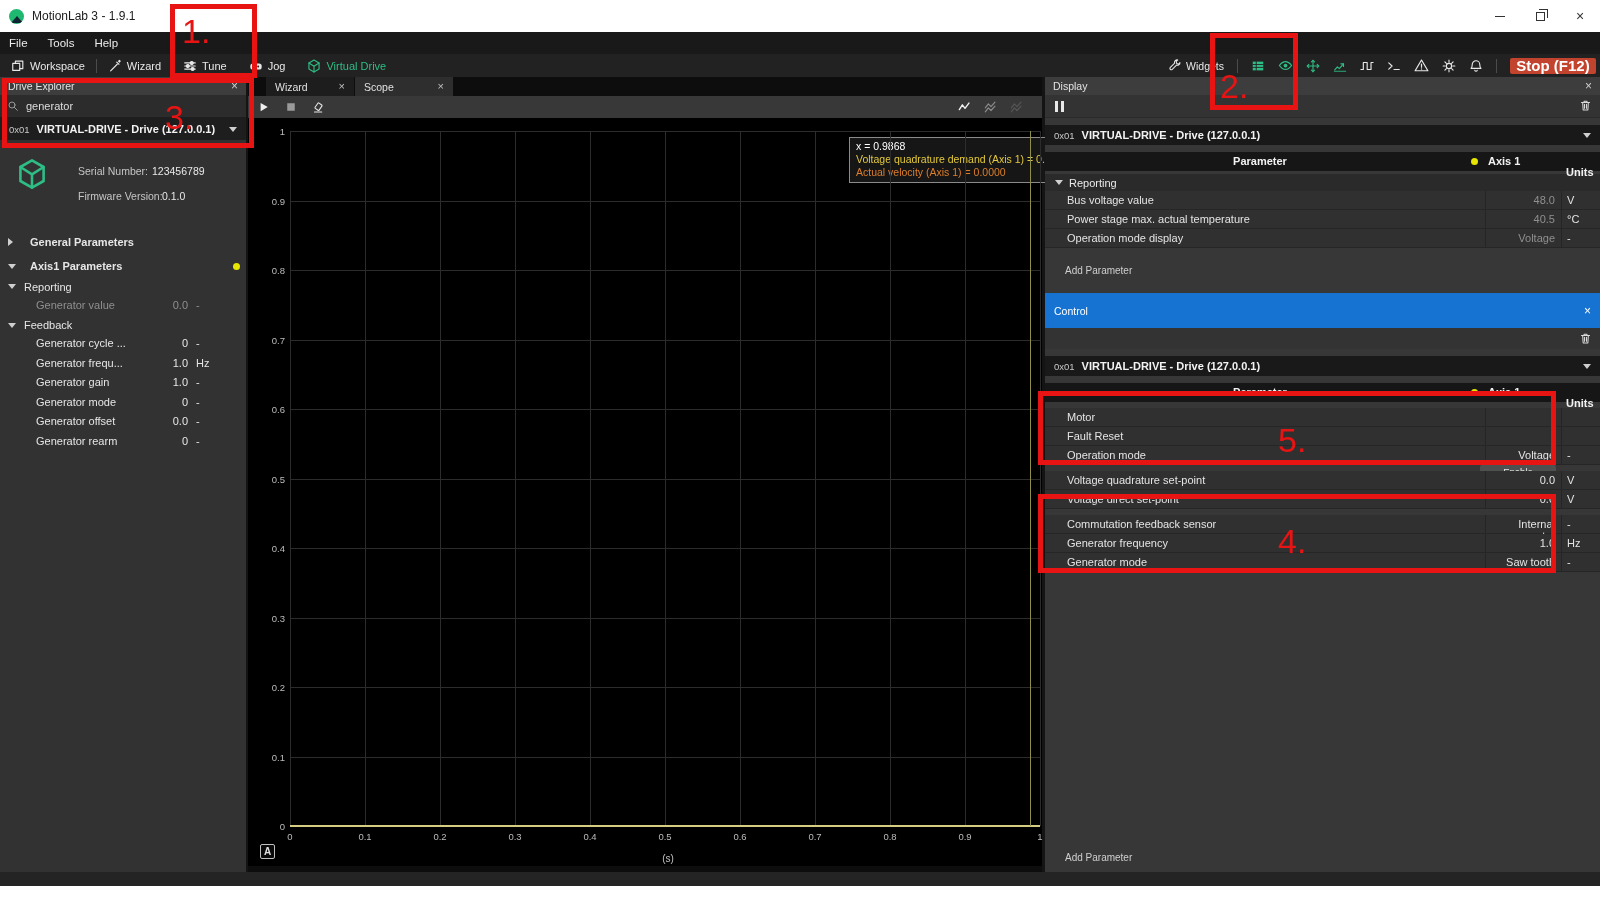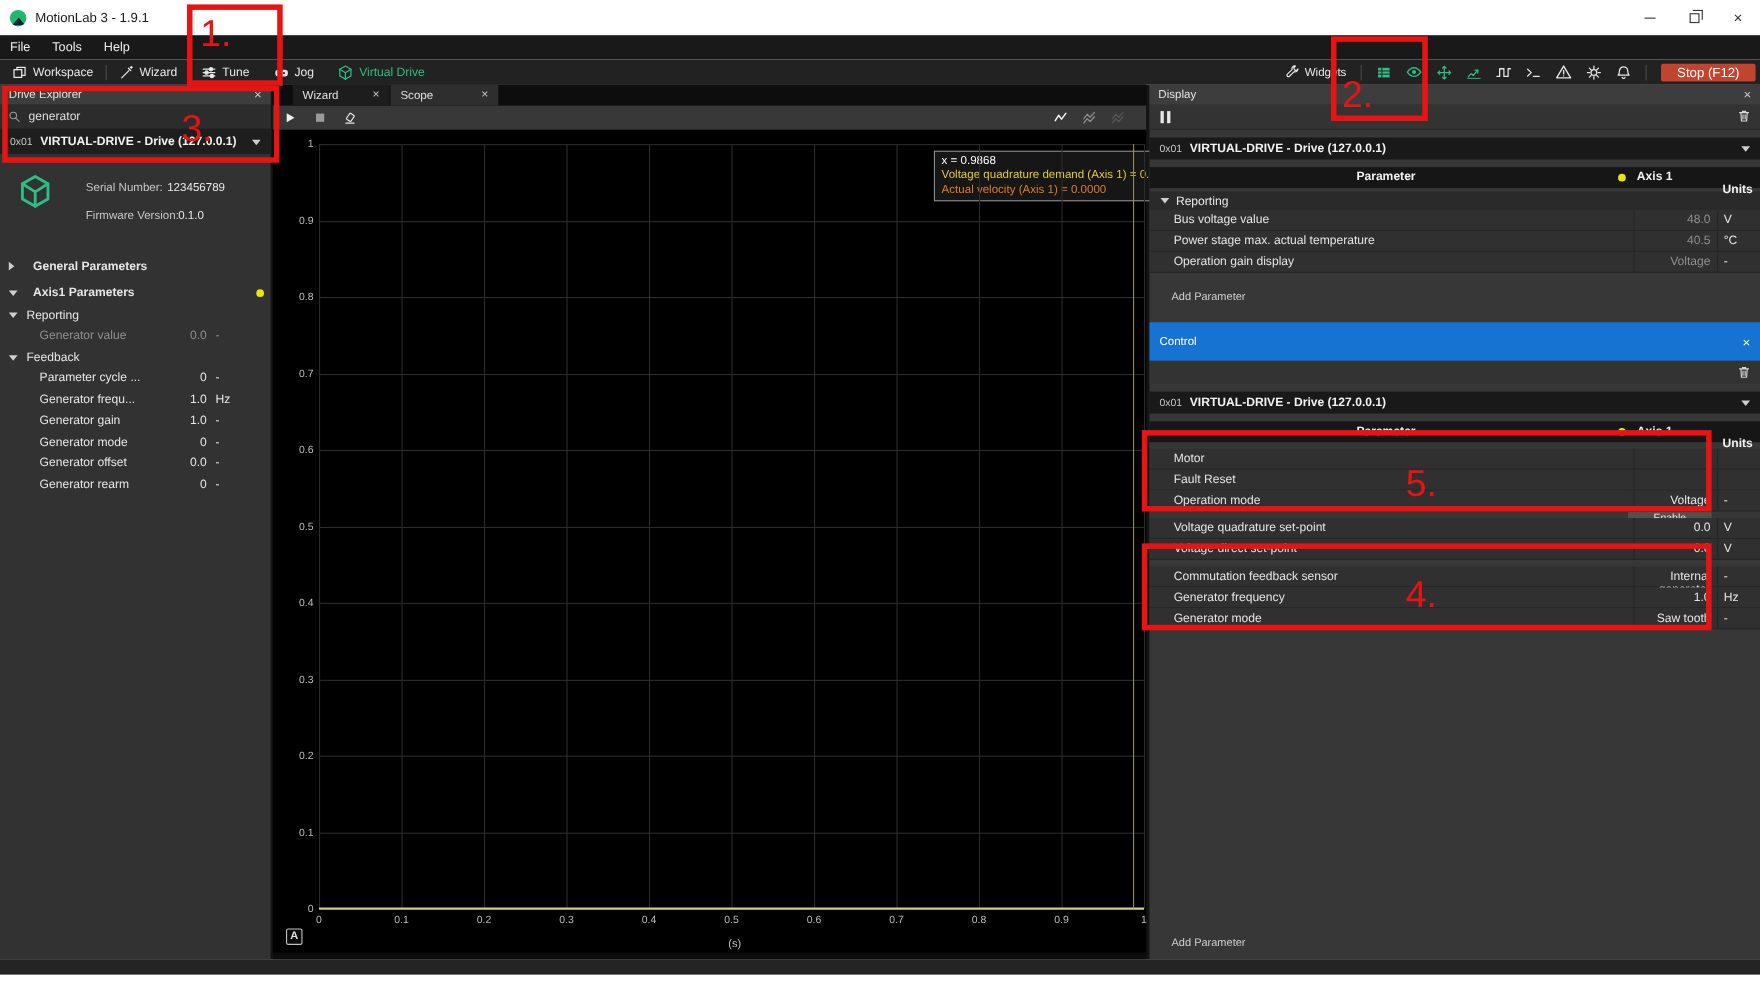--- a/index.html
+++ b/index.html
@@ -20,21 +20,21 @@
 
   
   .menubar { position:absolute; left:0; top:32px; width:1600px; height:22px; background:#191919; display:flex; align-items:center; gap:20px; padding-left:9px; }
   .menu-item { font-size:11.5px; color:#ececec; }
   .toolbar { position:absolute; left:0; top:54px; width:1600px; height:23px; background:#222222; display:flex; align-items:center; }
   .tb-item { display:flex; align-items:center; gap:5px; font-size:11px; color:#e8e8e8; padding:0 11px; height:100%; }
   .tb-item.green { color:#2ebd85; }
   .tb-sep { width:1px; height:14px; background:#4b4b4b; }
   .tb-right { margin-left:auto; display:flex; align-items:center; gap:13px; padding-right:4px; }
   .tb-widgets { display:flex; align-items:center; gap:4px; font-size:10.5px; color:#e8e8e8; }
-  .stop-btn { width:86px; height:16px; background:#c2432e; border-radius:2px; color:#fff; font-size:12px; font-weight:normal; display:flex; align-items:center; justify-content:center; }
+  .stop-btn { width:86px; height:16px; background:#c2432e; border-radius:2px; color:#fff; font-size:15px; font-weight:bold; display:flex; align-items:center; justify-content:center; }
 
   
   .content { position:absolute; left:0; top:77px; width:1600px; height:795px; background:#141414; }
   .bottom-strip { position:absolute; left:0; top:872px; width:1600px; height:14px; background:#242424; }
 
   
   .left-panel { position:absolute; left:0; top:0; width:246px; height:100%; background:#323232; }
   .panel-header { height:18px; background:#3d3d3d; display:flex; align-items:center; font-size:10.5px; color:#e2e2e2; padding:0 8px; }
   .panel-close { margin-left:auto; color:#cfcfcf; font-size:12px; line-height:1; }
   .search-row { height:23px; background:#2c2c2c; display:flex; align-items:center; padding:0 7px; gap:7px; border-bottom:1px solid #1e1e1e; }
@@ -321,21 +321,21 @@
           <div class="tree-row pr">
             <span class="t-label-p muted">Generator value</span>
             <span class="t-val muted">0.0</span>
             <span class="t-unit muted">-</span>
           </div>
           <div class="tree-row g2">
             <span class="t-arrow caret-down"></span>
             <span class="t-label-2">Feedback</span>
           </div>
           <div class="tree-row pr">
-            <span class="t-label-p">Parameter cycle ...</span>
+            <span class="t-label-p">Generator cycle ...</span>
             <span class="t-val">0</span>
             <span class="t-unit">-</span>
           </div>
           <div class="tree-row pr">
             <span class="t-label-p">Generator frequ...</span>
             <span class="t-val">1.0</span>
             <span class="t-unit">Hz</span>
           </div>
           <div class="tree-row pr">
             <span class="t-label-p">Generator gain</span>
@@ -501,21 +501,21 @@
             <span class="plabel">Bus voltage value</span>
             <span class="pval muted">48.0</span>
             <span class="punit">V</span>
           </div>
           <div class="prow">
             <span class="plabel">Power stage max. actual temperature</span>
             <span class="pval muted">40.5</span>
             <span class="punit">°C</span>
           </div>
           <div class="prow">
-            <span class="plabel">Operation gain display</span>
+            <span class="plabel">Operation mode display</span>
             <span class="pval muted">Voltage</span>
             <span class="punit">-</span>
           </div>
           <div class="add-param">Add Parameter</div>
           <div class="control-row">
             <span>Control</span>
             <span class="control-x">×</span>
           </div>
           <div class="control-sub">
             <span class="icon rp-trash">

